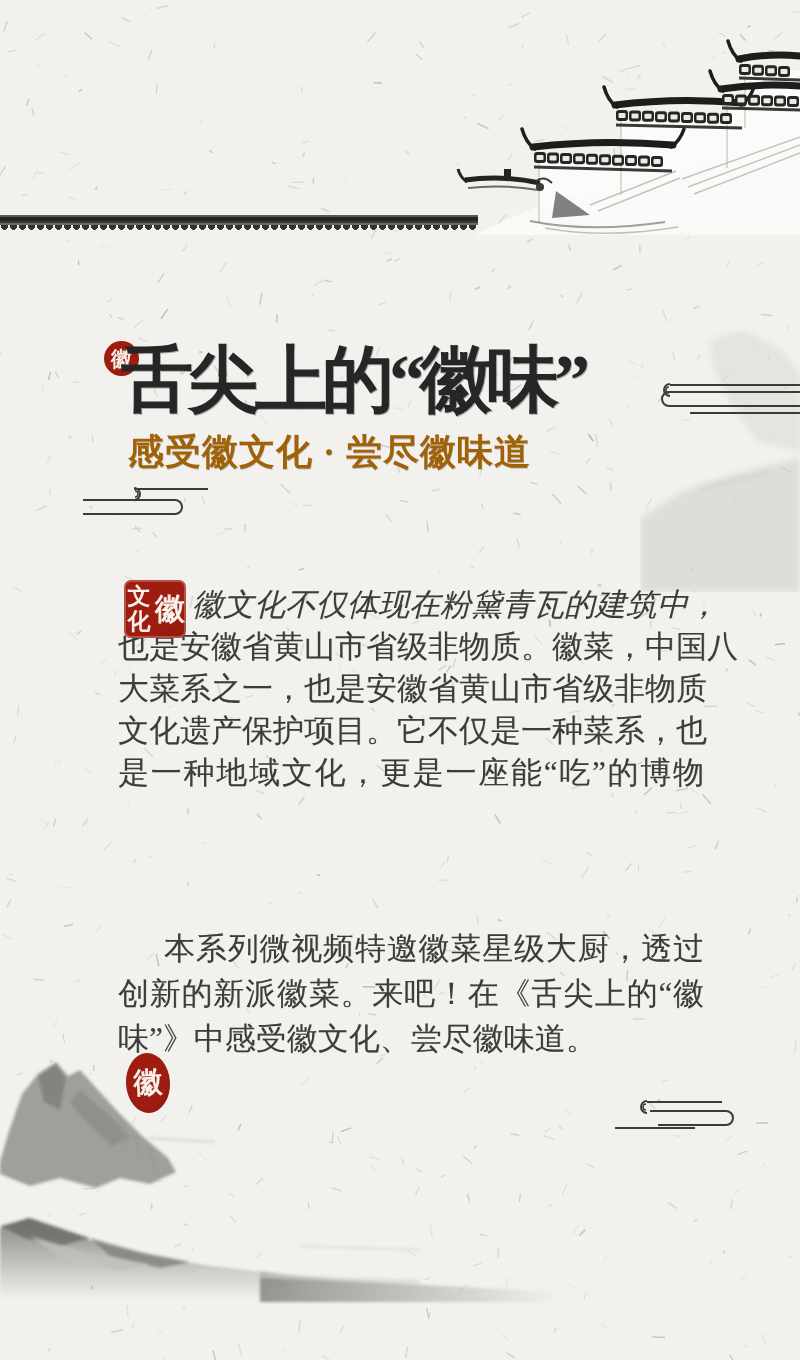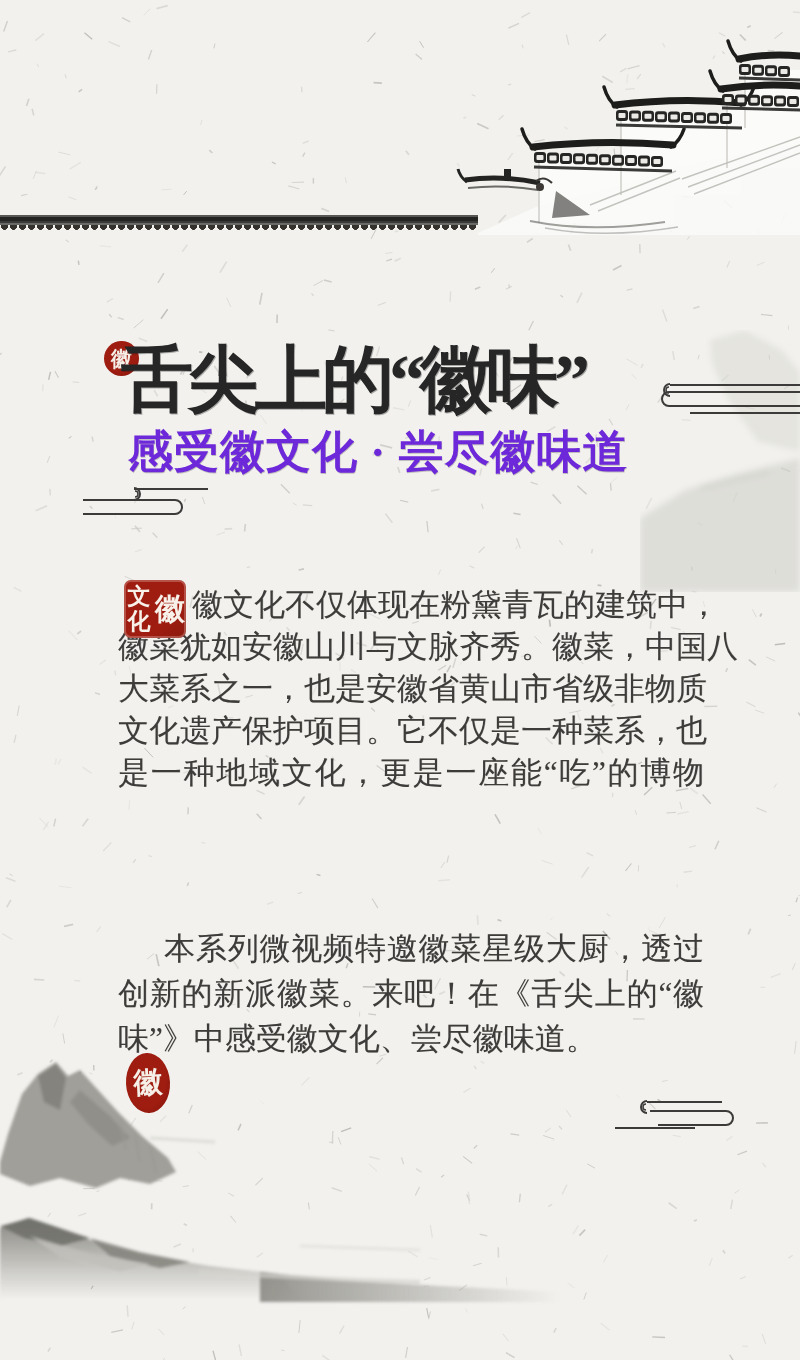--- a/index.html
+++ b/index.html
@@ -19,33 +19,33 @@
     background-size:9px 9px;background-repeat:repeat-x;}
 
   
   #title-seal{left:104px;top:341px;width:35px;height:35px;border-radius:50%;
     background:radial-gradient(circle at 45% 40%,var(--seal-red,#9e1c10) 60%,var(--seal-red-dark,#7e140b));
     color:#f5efe8;display:flex;align-items:center;justify-content:center;
     font-size:21px;font-weight:700;}
   #main-title{left:121px;top:330px;width:640px;font-size:72px;line-height:100px;font-weight:700;
     color:var(--ink,#262626);letter-spacing:-5px;white-space:nowrap;
     text-shadow:1px 1px 0 rgba(30,30,30,.35);}
-  #subtitle{left:128px;top:424px;width:620px;font-size:45px;line-height:56px;font-weight:700;
-    color:#6d28d9;letter-spacing:1px;white-space:nowrap;text-shadow:.5px .5px 0 rgba(40,40,40,.25);}
+  #subtitle{left:128px;top:424px;width:620px;font-size:36px;line-height:56px;font-weight:700;
+    color:#a16207;letter-spacing:1px;white-space:nowrap;text-shadow:.5px .5px 0 rgba(40,40,40,.25);}
 
   
   .para{color:var(--body-ink,#3e3c3a);font-size:31px;}
   #para1{left:118px;top:584px;width:586px;}
   #para1 .bline{line-height:42px;}
   #para2{left:118px;top:926px;width:586px;}
   #para2 .bline{line-height:45px;}
   .bline{text-align:justify;text-align-last:justify;white-space:nowrap;
     text-shadow:.4px .4px 0 rgba(50,48,45,.25);}
   .bline.short{text-align:left;text-align-last:left;}
-  .indent1{padding-left:74px;}
+  .indent1{padding-left:74px;font-style:italic;}
   .indent2{padding-left:46px;}
   #p2-lastline{display:flex;align-items:flex-start;flex-direction:column;}
 
   
   #para-seal{left:6px;top:-4px;width:62px;height:58px;border-radius:7px;
     background:linear-gradient(135deg,var(--seal-red,#a62114) 70%,#8c1a0e);
     box-shadow:inset 0 0 0 2px rgba(255,245,238,.25);
     display:flex;flex-direction:row-reverse;color:#f7f1ea;font-weight:700;}
   #para-seal .col-r{width:52%;display:flex;align-items:center;justify-content:center;font-size:30px;}
   #para-seal .col-l{width:48%;display:flex;flex-direction:column;align-items:center;justify-content:center;font-size:23px;line-height:25px;}
@@ -795,21 +795,21 @@
 
   <div id="para1" class="abs para">
     <div id="para-seal" class="abs">
       <div class="col-r">徽</div>
       <div class="col-l">
         <span>文</span>
         <span>化</span>
       </div>
     </div>
     <div class="bline indent1">徽文化不仅体现在粉黛青瓦的建筑中，</div>
-    <div class="bline">徽菜犹如安徽山川与文脉齐秀。徽菜，中国八</div>
+    <div class="bline">也是安徽省黄山市省级非物质。徽菜，中国八</div>
     <div class="bline">大菜系之一，也是安徽省黄山市省级非物质</div>
     <div class="bline">文化遗产保护项目。它不仅是一种菜系，也</div>
     <div class="bline">是一种地域文化，更是一座能“吃”的博物</div>
   </div>
 
   <div id="para2" class="abs para">
     <div class="bline indent2">本系列微视频特邀徽菜星级大厨，透过</div>
     <div class="bline">创新的新派徽菜。来吧！在《舌尖上的“徽</div>
     <div id="p2-lastline">
       <span class="bline short">味”》中感受徽文化、尝尽徽味道。</span>

